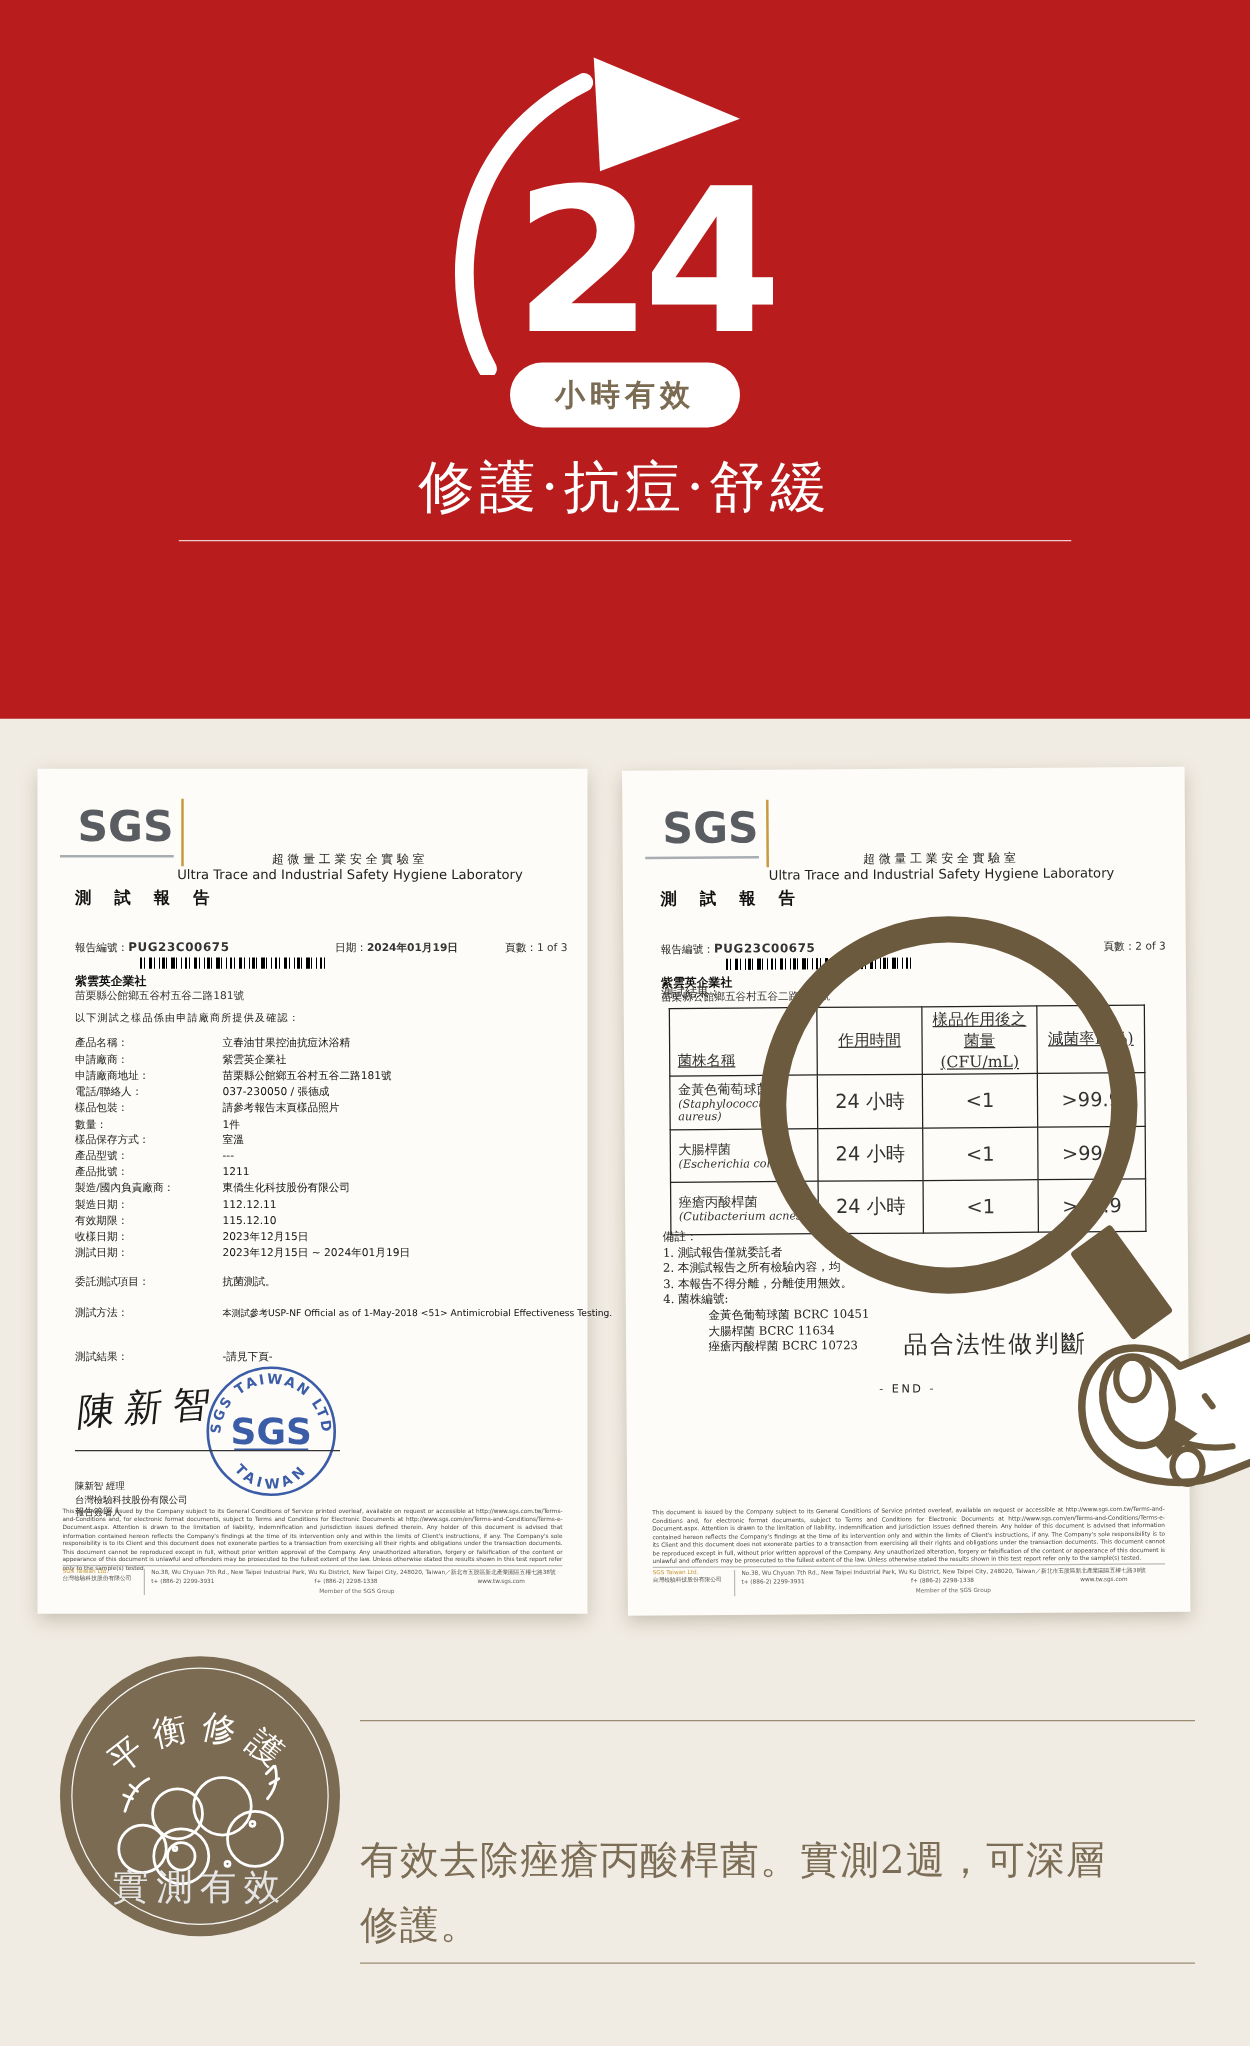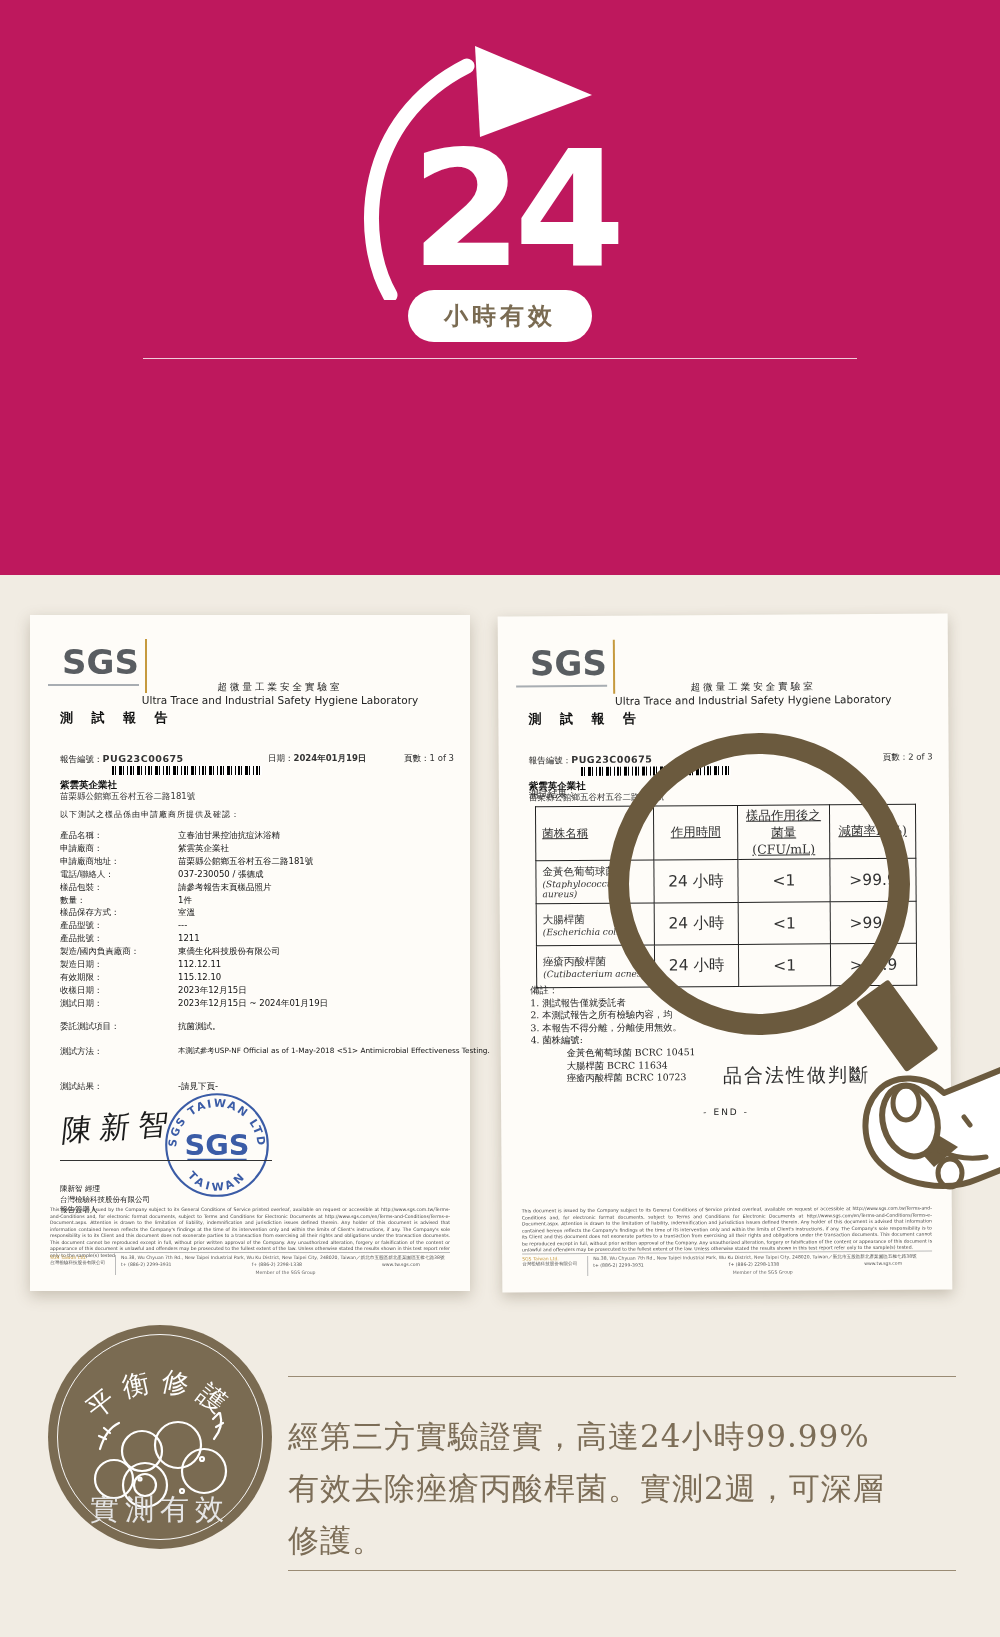--- a/index.html
+++ b/index.html
@@ -1,21 +1,21 @@
 <!DOCTYPE html>
 <html><head>
 <meta charset="utf-8">
 <style>
   * { margin:0; padding:0; box-sizing:border-box; }
   html,body { width:1000px; }
   body { position:relative; height:1637px; background:#f1ece3; overflow:hidden;
          font-family:"DejaVu Sans","Liberation Sans",sans-serif; }
 
   
-  .hero { position:absolute; left:0; top:0; width:1000px; height:575px; background:#be185d; text-align:center; overflow:hidden; }
+  .hero { position:absolute; left:0; top:0; width:1000px; height:575px; background:#b91c1c; text-align:center; overflow:hidden; }
   .hero-graphic { position:relative; width:290px; height:258px; margin:42px auto 0; }
   .hero-arrow { position:absolute; left:0; top:0; width:290px; height:258px; }
   .hero-24 { position:absolute; left:56px; top:80px; font-family:"DejaVu Sans",sans-serif; font-weight:800; font-size:160px; line-height:1.1; letter-spacing:-8px; color:#fff; }
   .hero-pill { display:inline-block; margin-top:-10px; background:#fff; color:#7a6b52; font-weight:700; font-size:24px; line-height:1; padding:14px 36px; border-radius:36px; letter-spacing:4px; }
   .hero-title { margin-top:22px; font-family:"DejaVu Serif",serif; font-weight:500; font-size:45px; line-height:1.15; color:#fff; letter-spacing:4px; }
   .hero-divider { width:714px; margin:16px auto 0; border-top:1px solid rgba(255,255,255,.78); }
   .hero-desc { margin-top:20px; font-family:"DejaVu Serif",serif; font-size:30px; line-height:47px; color:#fff; letter-spacing:2px; }
 
   
   .docs { position:absolute; left:0; top:575px; width:1000px; height:725px; }
@@ -61,21 +61,21 @@
   .dfoot-left .en { color:#c69a3e; }
   .dfoot-mid { flex:1; padding-left:5px; }
   .dfoot-tels { display:flex; justify-content:space-between; margin-top:2px; padding-right:30px; }
   .dfoot-member { text-align:center; margin-top:3px; color:#666; }
 
   
   .result-label { position:absolute; left:30px; top:172px; font-family:"DejaVu Serif",serif; font-size:9.5px; color:#222; }
   .d2-table { position:absolute; left:36px; top:190px; border-collapse:collapse; }
   .d2-table td, .d2-table th { border:1.4px solid #222; }
   .th-u { text-decoration:underline; }
-  .th-name { width:118px; height:54px; vertical-align:bottom; text-align:left; padding:19px 6px; font-family:"DejaVu Serif",serif; font-size:11.5px; font-weight:500; }
+  .th-name { width:118px; height:54px; vertical-align:bottom; text-align:left; padding:4px 6px; font-family:"DejaVu Serif",serif; font-size:11.5px; font-weight:500; }
   .th-c { font-family:"DejaVu Serif",serif; font-size:12.5px; font-weight:500; padding:2px 4px; }
   .w-time { width:84px; } .w-cfu { width:92px;margin-top:36px; } .w-rate { width:86px; }
   .td-name { padding:4px 6px; vertical-align:middle; }
   .td-name .zh { font-family:"DejaVu Serif",serif; font-size:10.5px; display:block; }
   .td-name .en { font-family:"DejaVu Serif",serif; font-style:italic; font-size:9px; display:block; }
   .td-val { text-align:center; font-size:15.5px; font-weight:500; height:42px; }
 
   .notes { position:absolute; left:30px; top:368px; font-family:"DejaVu Serif",serif; font-size:9.3px; line-height:12.6px; color:#222; }
   .notes .ind { padding-left:36px; }
   .frag { position:absolute; left:222px; top:448px; font-family:"DejaVu Serif",serif; font-size:19px; letter-spacing:2px; color:#2b2b2b; white-space:nowrap; }
@@ -104,20 +104,21 @@
   <div class="hero-graphic">
     <svg class="hero-arrow" viewBox="0 0 290 258">
       <path d="M 35 253 C 2 195 5 78 112 24" fill="none" stroke="#ffffff" stroke-width="15" stroke-linecap="round"></path>
       <polygon points="120,4 237,53 125,95" fill="#ffffff"></polygon>
     </svg>
     <div class="hero-24">24</div>
   </div>
   <div>
     <span class="hero-pill">小時有效</span>
   </div>
+  <h1 class="hero-title">修護·抗痘·舒緩</h1>
   <div class="hero-divider"></div>
 </section>
 
 <section class="docs">
 
   <div class="doc doc1">
     <div class="sgs-logo">SGS</div>
     <div class="lab-zh">超微量工業安全實驗室</div>
     <div class="lab-en">Ultra Trace and Industrial Safety Hygiene Laboratory</div>
     <div class="rpt-title">測 試 報 告</div>
@@ -367,18 +368,18 @@
       <circle cx="100" cy="82" r="2"></circle>
         <circle cx="120" cy="50" r="2"></circle>
         <circle cx="58" cy="70" r="1.5"></circle>
     </g>
   </svg>
   <div class="badge-bottom">實測有效</div>
 </div>
 
 <div class="bt-wrap">
   <p class="bt-text">
-    <span>經第三方實驗證實，高達24小時99.99%</span><br>
+    <br>
     <span>有效去除痤瘡丙酸桿菌。實測2週，可深層</span><br>
     <span>修護。</span>
   </p>
 </div>
 <div class="bt-rule-bottom"></div>
 
 </body></html>

